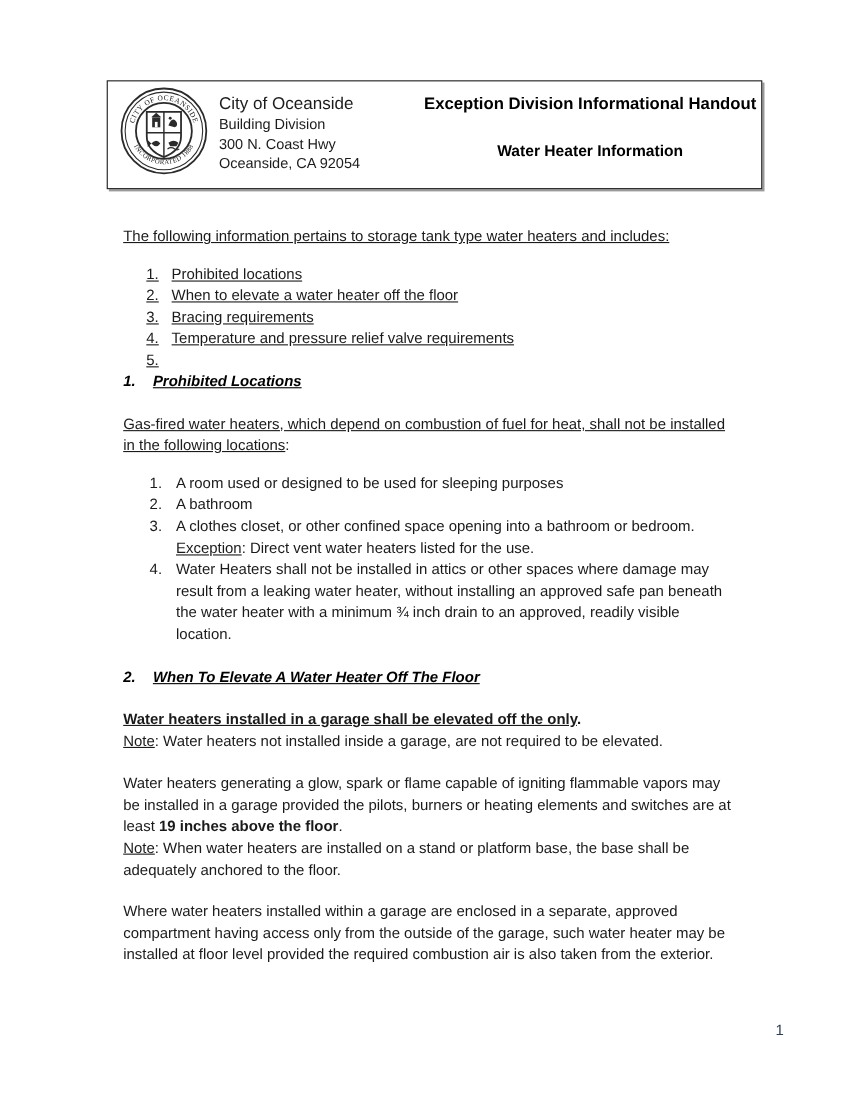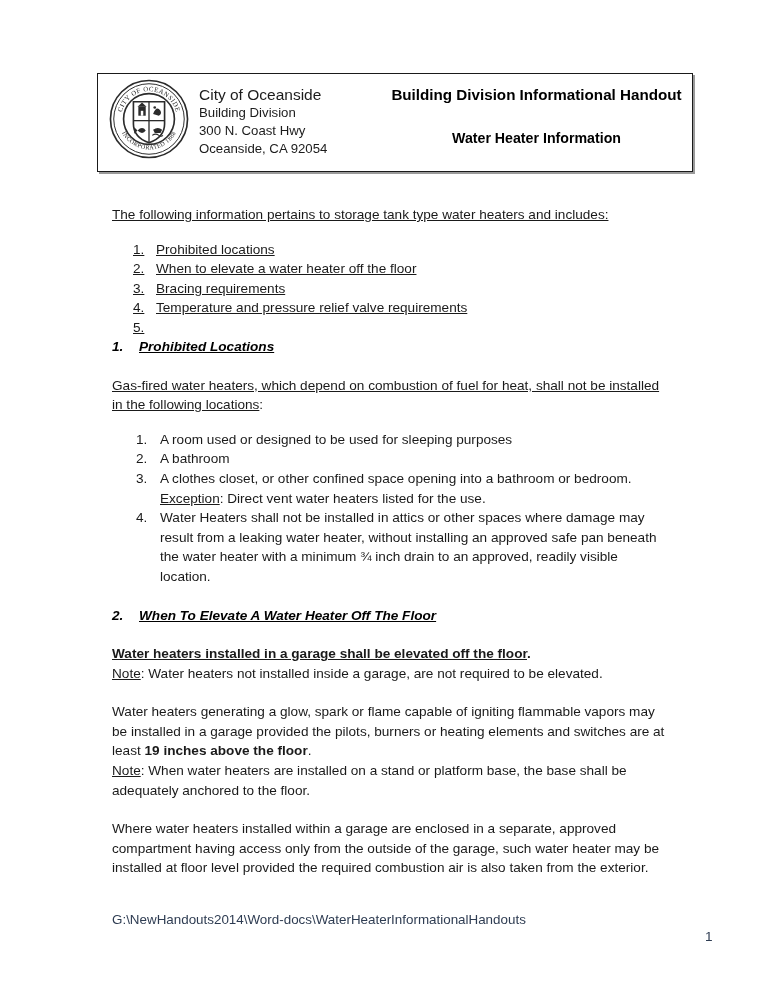--- a/index.html
+++ b/index.html
@@ -213,21 +213,21 @@
     </div>
 
     <div class="addr-block">
       <div class="addr-org">City of Oceanside</div>
       <div class="addr-line">Building Division</div>
       <div class="addr-line">300 N. Coast Hwy</div>
       <div class="addr-line">Oceanside, CA 92054</div>
     </div>
 
     <div class="title-block">
-      <div class="title-main">Building Division Informational Handout</div>
+      <div class="title-main">Exception Division Informational Handout</div>
       <div class="title-sub">Water Heater Information</div>
     </div>
   </div>
 
   <div class="body-area">
 
     <p class="para u">The following information pertains to storage tank type water heaters and includes:</p>
 
     <div class="list-gap"></div>
 
@@ -247,25 +247,24 @@
 
     <ol class="doclist sub">
       <li><span class="num">1.</span><span>A room used or designed to be used for sleeping purposes</span></li>
       <li><span class="num">2.</span><span>A bathroom</span></li>
       <li><span class="num">3.</span><span>A clothes closet, or other confined space opening into a bathroom or bedroom.  </span><span class="u">Exception</span><span>:  Direct vent water heaters listed for the use.</span></li>
       <li><span class="num">4.</span><span>Water Heaters shall not be installed in attics or other spaces where damage may result from a leaking water heater, without installing an approved safe pan beneath the water heater with a minimum ¾ inch drain to an approved, readily visible location.</span></li>
     </ol>
 
     <p class="sec-head" style="margin-top:19px"><span class="secnum">2.</span><span class="sectxt">When To Elevate A Water Heater Off The Floor</span></p>
 
-    <p class="para" style="margin-top:19px"><span class="b u">Water heaters installed in a garage shall be elevated off the floor</span><span class="b">.</span></p>
+    <p class="para" style="margin-top:19px"><span class="b u">Water heaters installed in a garage shall be elevated off the only</span><span class="b">.</span></p>
     <p class="para"><span class="u">Note</span><span>:  Water heaters not installed inside a garage, are not required to be elevated.</span></p>
 
     <p class="para" style="margin-top:19px"><span>Water heaters generating a glow, spark or flame capable of igniting flammable vapors may be installed in a garage provided the pilots, burners or heating elements and switches are at least </span><span class="b">19 inches above the floor</span><span>.</span></p>
 
     <p class="para"><span class="u">Note</span><span>:  When water heaters are installed on a stand or platform base, the base shall be adequately anchored to the floor.</span></p>
     <p class="para" style="margin-top:19px">Where water heaters installed within a garage are enclosed in a separate, approved compartment having access only from the outside of the garage, such water heater may be installed at floor level provided the required combustion air is also taken from the exterior.</p>
   </div>
 
-  <div class="footer-path">G:\NewHandouts2014\Word-docs\WaterHeaterInformationalHandouts</div>
   <div class="footer-pageno">1</div>
 
 </div>
 
 </body></html>

